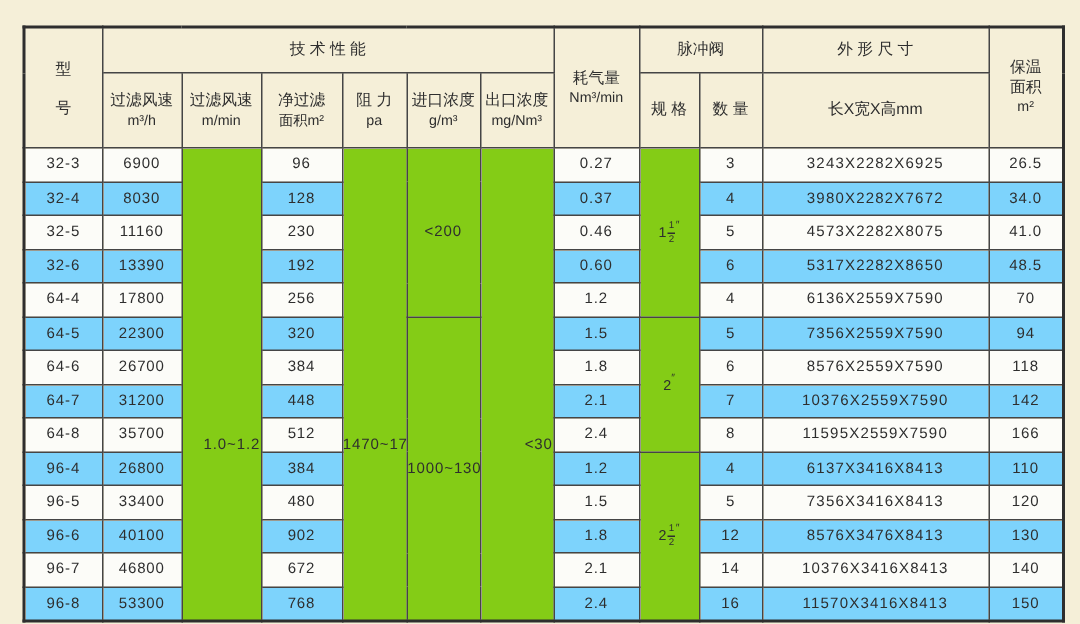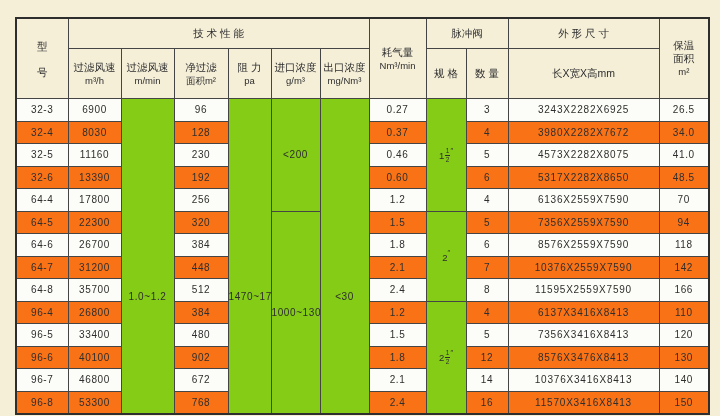--- a/index.html
+++ b/index.html
@@ -24,23 +24,23 @@
   }
   thead th{font-size:10.5px;line-height:13px;background:transparent;}
   thead tr.h1 th{height:29px;}
   thead tr.h2 th{height:49px;}
   th .unit{font-size:9.5px;}
   th.model-head{line-height:26px;}
   tbody tr{height:22.5px;padding-left:23px;}
   tbody td{letter-spacing:.6px;}
   tbody td.dims{letter-spacing:.8px;}
   tr.plain td.stripe{background:#fcfcf8;}
-  tr.shade td.stripe{background:#f97316;}
+  tr.shade td.stripe{background:#7dd3fc;}
   td.merged{background:#84cc16;}
-  td.low{vertical-align:top;padding-top:192px;}
+  td.low{vertical-align:top;padding-top:192px;text-align:right;}
   .vfrac{display:inline-block;vertical-align:-3px;text-align:center;font-size:6.5px;line-height:1;margin-left:0.5px;}
   .vfrac .n{display:block;border-bottom:1px solid #2e2e2e;padding:0 1px 0.5px;}
   .vfrac .d{display:block;padding-top:0.5px;}
   .pr{font-size:7px;vertical-align:6px;letter-spacing:0;}
   .specv{font-size:9.5px;letter-spacing:0;}
 </style>
 </head>
 <body>
 
 <table>

